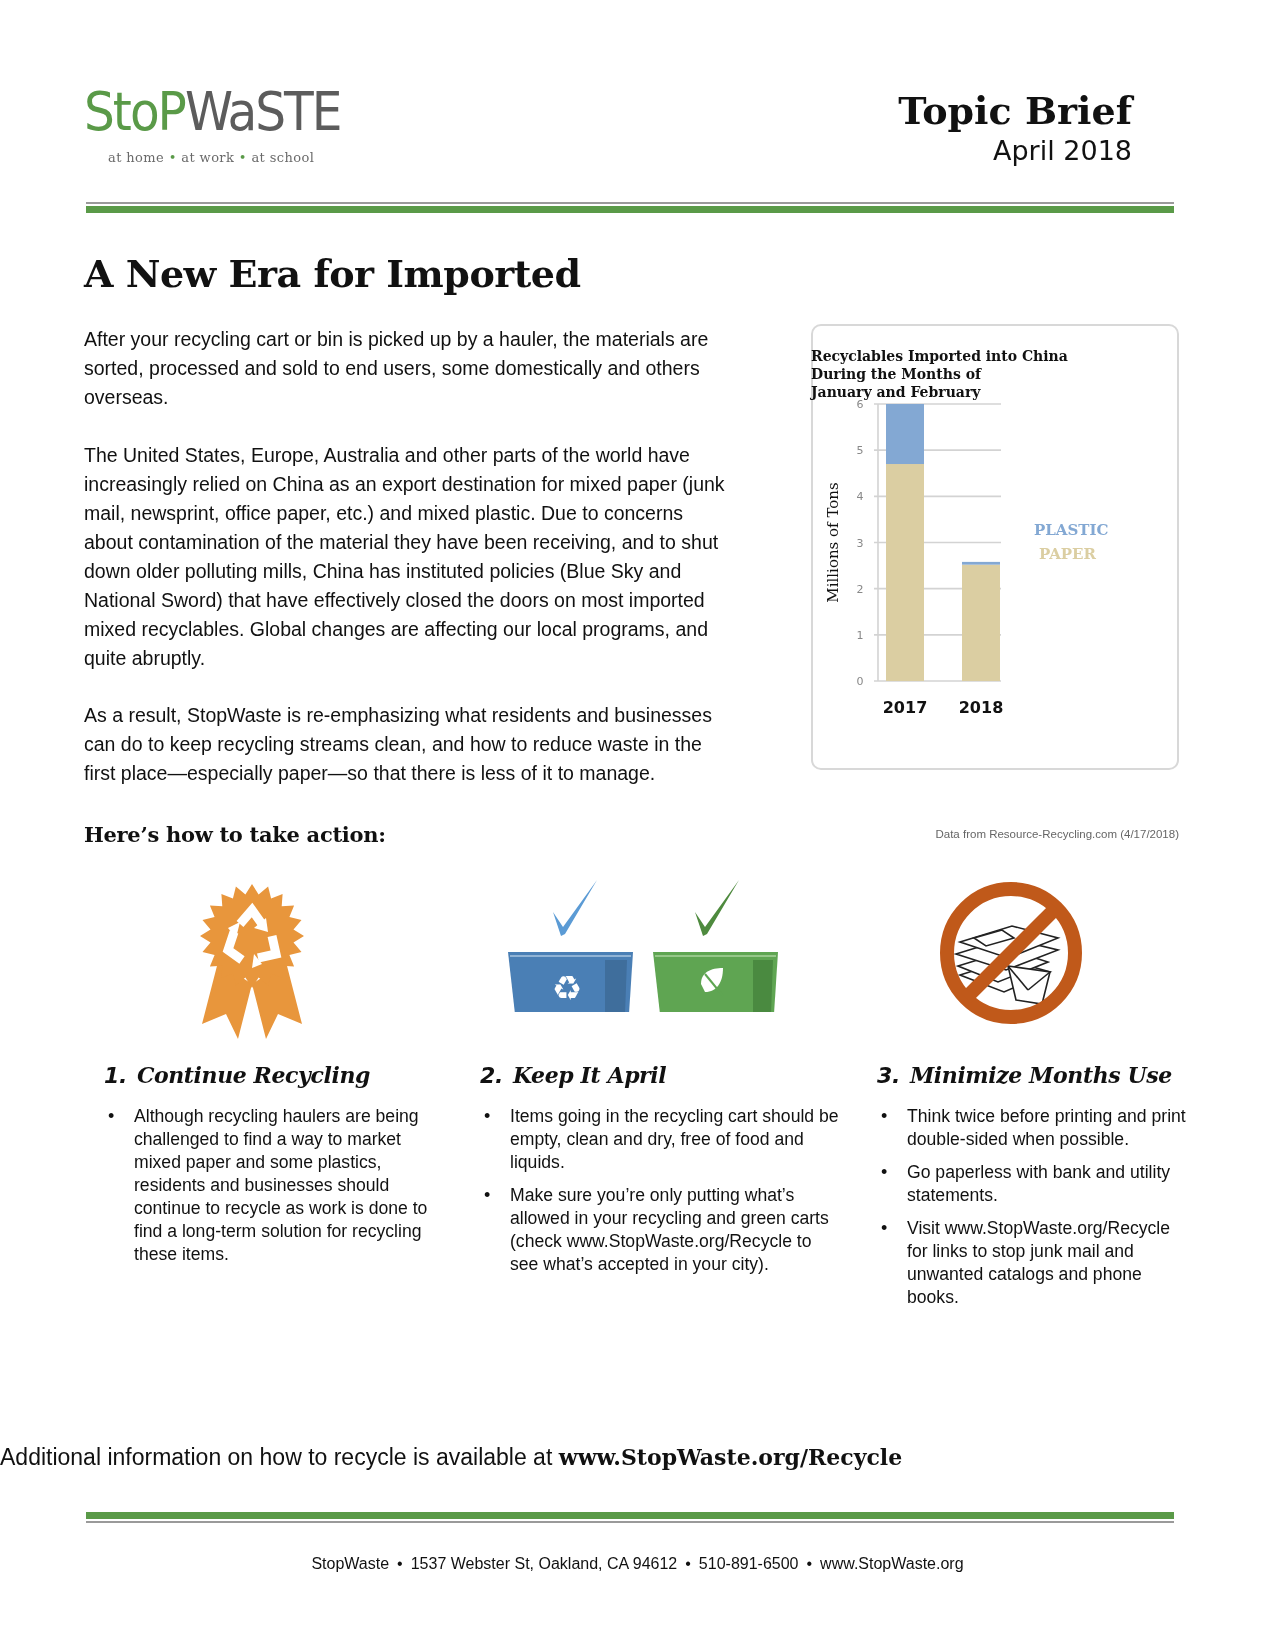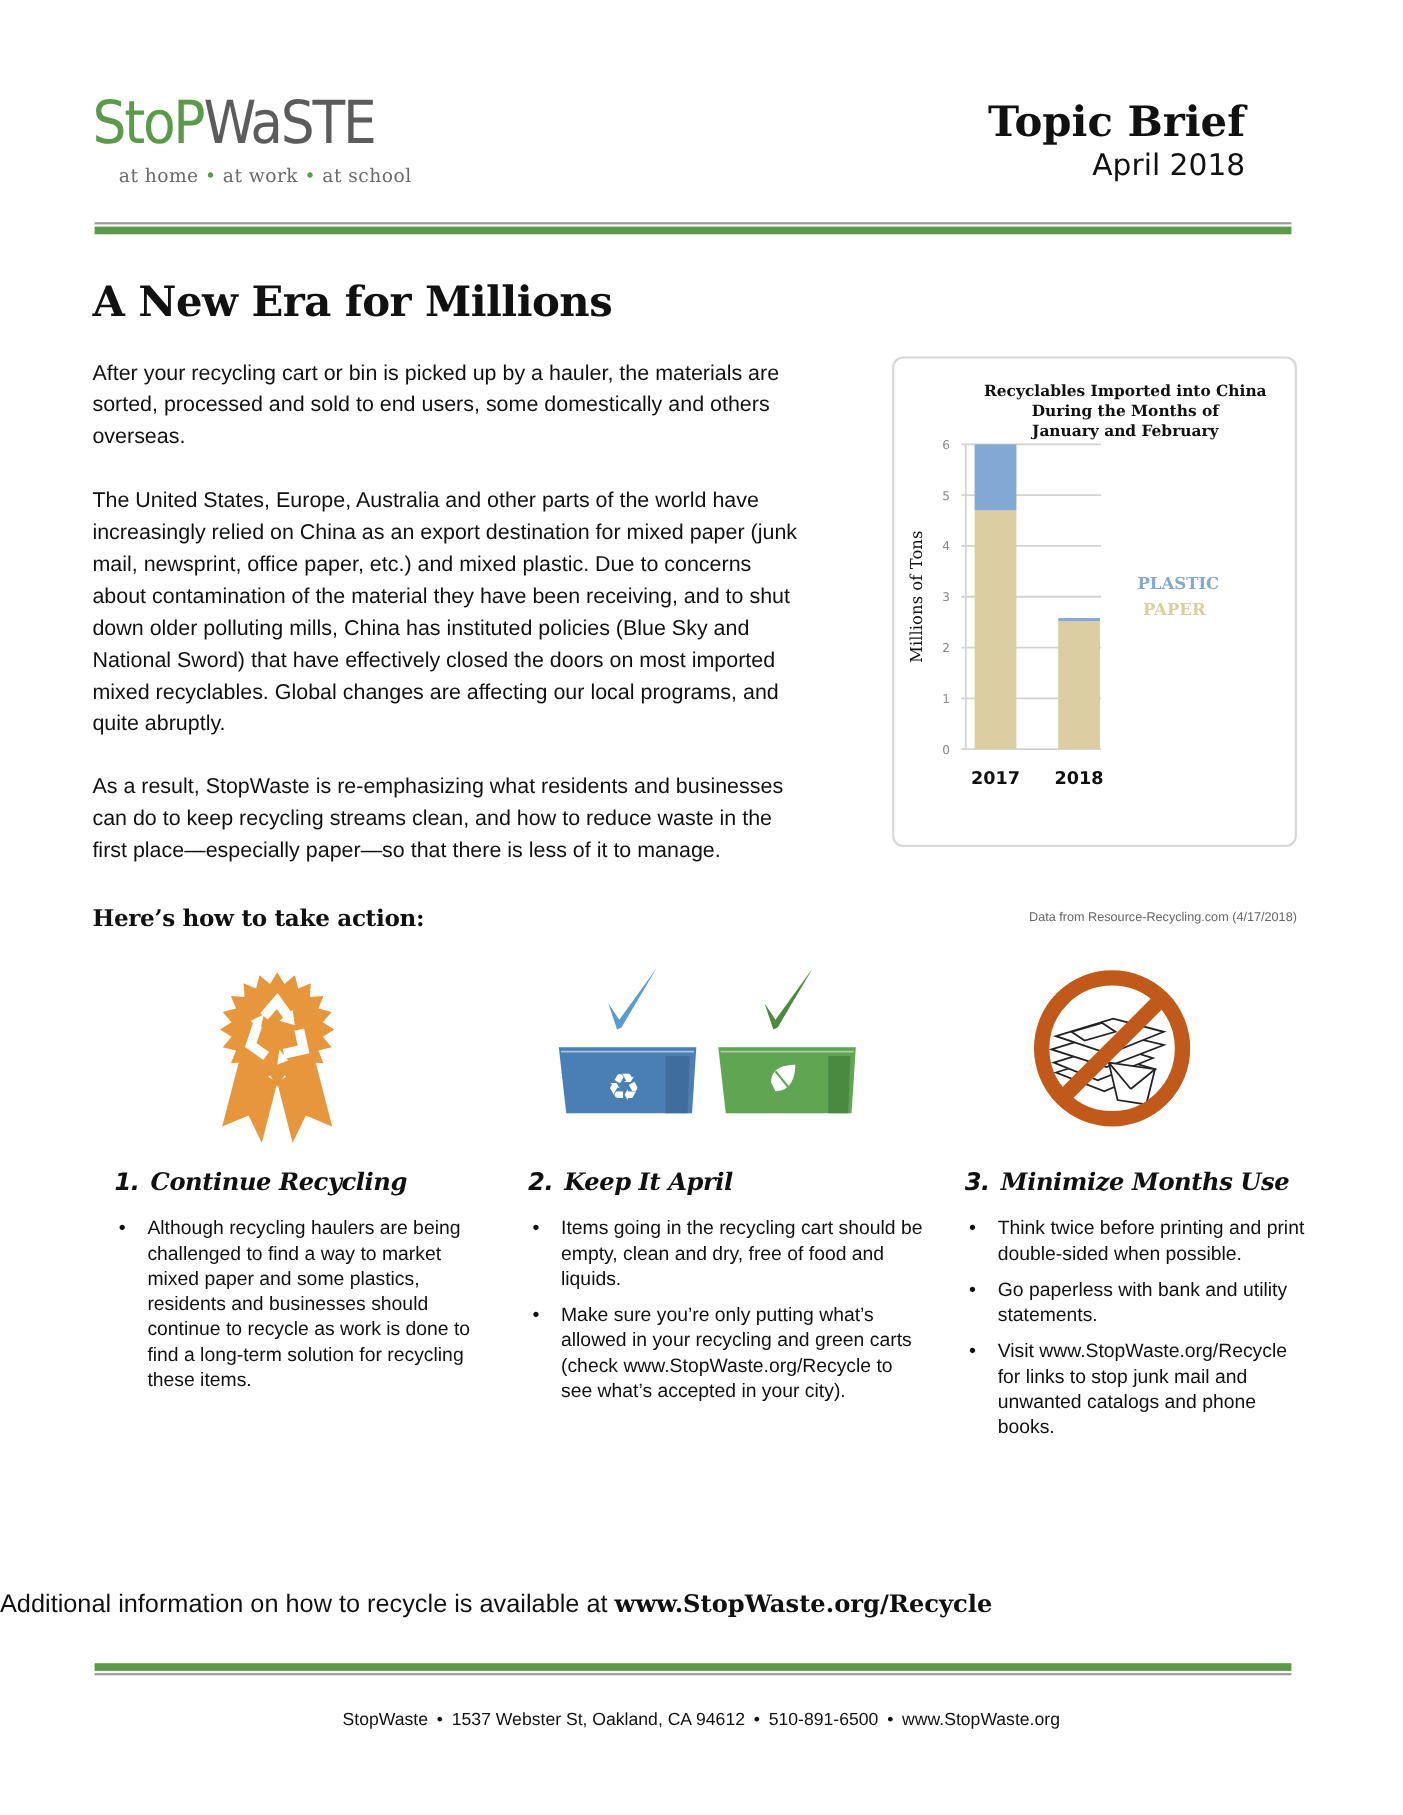--- a/index.html
+++ b/index.html
@@ -1,36 +1,36 @@
 <!DOCTYPE html>
 <html><head>
 <meta charset="utf-8">
 <style>
   html,body{margin:0;padding:0;background:#fff;}
   body{width:1275px;height:1650px;position:relative;overflow:hidden;font-family:"Liberation Sans",sans-serif;color:#111;}
   .abs{position:absolute;}
   #logo-word{left:84px;top:82px;font-family:"DejaVu Sans Condensed","DejaVu Sans",sans-serif;font-size:54px;letter-spacing:-2px;line-height:60px;}
   #logo-word .g{color:#5a9a48;}
   #logo-word .d{color:#5c5c5c;}
-  #logo-tag{left:108px;top:150px;font-family:"DejaVu Serif",serif;font-size:17px;color:#6a6a6a;letter-spacing:0.4px;white-space:nowrap;}
+  #logo-tag{left:108px;top:150px;font-family:"DejaVu Serif",serif;font-size:13px;color:#6a6a6a;letter-spacing:0.4px;white-space:nowrap;}
   #logo-tag .dot{color:#5a9a48;}
   #brief-title{right:143px;top:88px;font-family:"DejaVu Serif",serif;font-weight:bold;font-size:38px;color:#111;line-height:46px;text-align:right;}
   #brief-date{right:143px;top:134px;font-family:"DejaVu Sans",sans-serif;font-size:27px;color:#111;line-height:34px;text-align:right;}
 
   .rule-thin{height:2px;background:#9a9a9a;}
   .rule-green{height:7px;background:#5a9a48;}
 
   #page-title{left:84px;top:250px;font-family:"DejaVu Serif",serif;font-weight:bold;font-size:38px;line-height:48px;letter-spacing:-0.5px;}
 
   .body-p{left:84px;width:650px;font-size:19.5px;line-height:29px;color:#111;}
   #action-heading{left:84px;top:822px;font-family:"DejaVu Serif",serif;font-weight:bold;font-size:21px;letter-spacing:-0.3px;}
 
   
   #chart-box{left:811px;top:324px;width:368px;height:446px;border:2px solid #d8d8d8;border-radius:10px;box-sizing:border-box;}
-  #chart-title{left:811px;top:347px;width:424px;text-align:center;font-family:"DejaVu Serif",serif;font-weight:bold;font-size:14px;line-height:18px;}
+  #chart-title{left:811px;top:347px;width:424px;font-family:"DejaVu Serif",serif;font-weight:bold;font-size:14px;line-height:18px;}
   #chart-svg{left:811px;top:400px;}
   #chart-caption{left:811px;top:828px;width:368px;text-align:right;font-size:11.5px;color:#666;}
   .col-head{font-family:"DejaVu Serif",serif;font-weight:bold;font-size:22px;line-height:30px;letter-spacing:-0.4px;white-space:nowrap;font-style:italic;}
   .col-head .num{font-family:"DejaVu Sans",sans-serif;font-weight:bold;margin-right:10px;}
   ul.bul{margin:0;padding:0;list-style:none;}
   ul.bul li{position:relative;padding-left:30px;font-size:17.6px;line-height:23px;margin-bottom:10px;color:#111;}
   ul.bul li::before{content:"\2022";position:absolute;left:4px;top:0;font-size:18px;}
 
   #more-info{left:0;width:1099px;top:1444px;text-align:left;font-size:23px;color:#111;}
   #more-info b{font-family:"DejaVu Serif",serif;font-weight:bold;font-size:22px;}
@@ -43,21 +43,21 @@
 
 <div id="logo-word" class="abs"><span class="g">StoP</span><span class="d">WaSTE</span></div>
 <div id="logo-tag" class="abs"><span>at home</span> <span class="dot">•</span> <span>at work</span> <span class="dot">•</span> <span>at school</span></div>
 
 <div id="brief-title" class="abs">Topic Brief</div>
 <div id="brief-date" class="abs">April 2018</div>
 
 <div class="abs rule-thin" style="left:86px;top:202px;width:1088px;"></div>
 <div class="abs rule-green" style="left:86px;top:206px;width:1088px;"></div>
 
-<h1 id="page-title" class="abs" style="margin:0;">A New Era for Millions</h1>
+<h1 id="page-title" class="abs" style="margin:0;">A New Era for Imported</h1>
 
 <p class="abs body-p" style="top:325px;margin:0;">After your recycling cart or bin is picked up by a hauler, the materials are sorted, processed and sold to end users, some domestically and others overseas.</p>
 <p class="abs body-p" style="top:441px;margin:0;">The United States, Europe, Australia and other parts of the world have increasingly relied on China as an export destination for mixed paper (junk mail, newsprint, office paper, etc.) and mixed plastic. Due to concerns about contamination of the material they have been receiving, and to shut down older polluting mills, China has instituted policies (Blue Sky and National Sword) that have effectively closed the doors on most imported mixed recyclables. Global changes are affecting our local programs, and quite abruptly.</p>
 <p class="abs body-p" style="top:701px;margin:0;">As a result, StopWaste is re-emphasizing what residents and businesses can do to keep recycling streams clean, and how to reduce waste in the first place—especially paper—so that there is less of it to manage.</p>
 
 <div id="chart-box" class="abs"></div>
 <div id="chart-title" class="abs">
   <div>Recyclables Imported into China</div>
   <div>During the Months of</div>
   <div>January and February</div>

